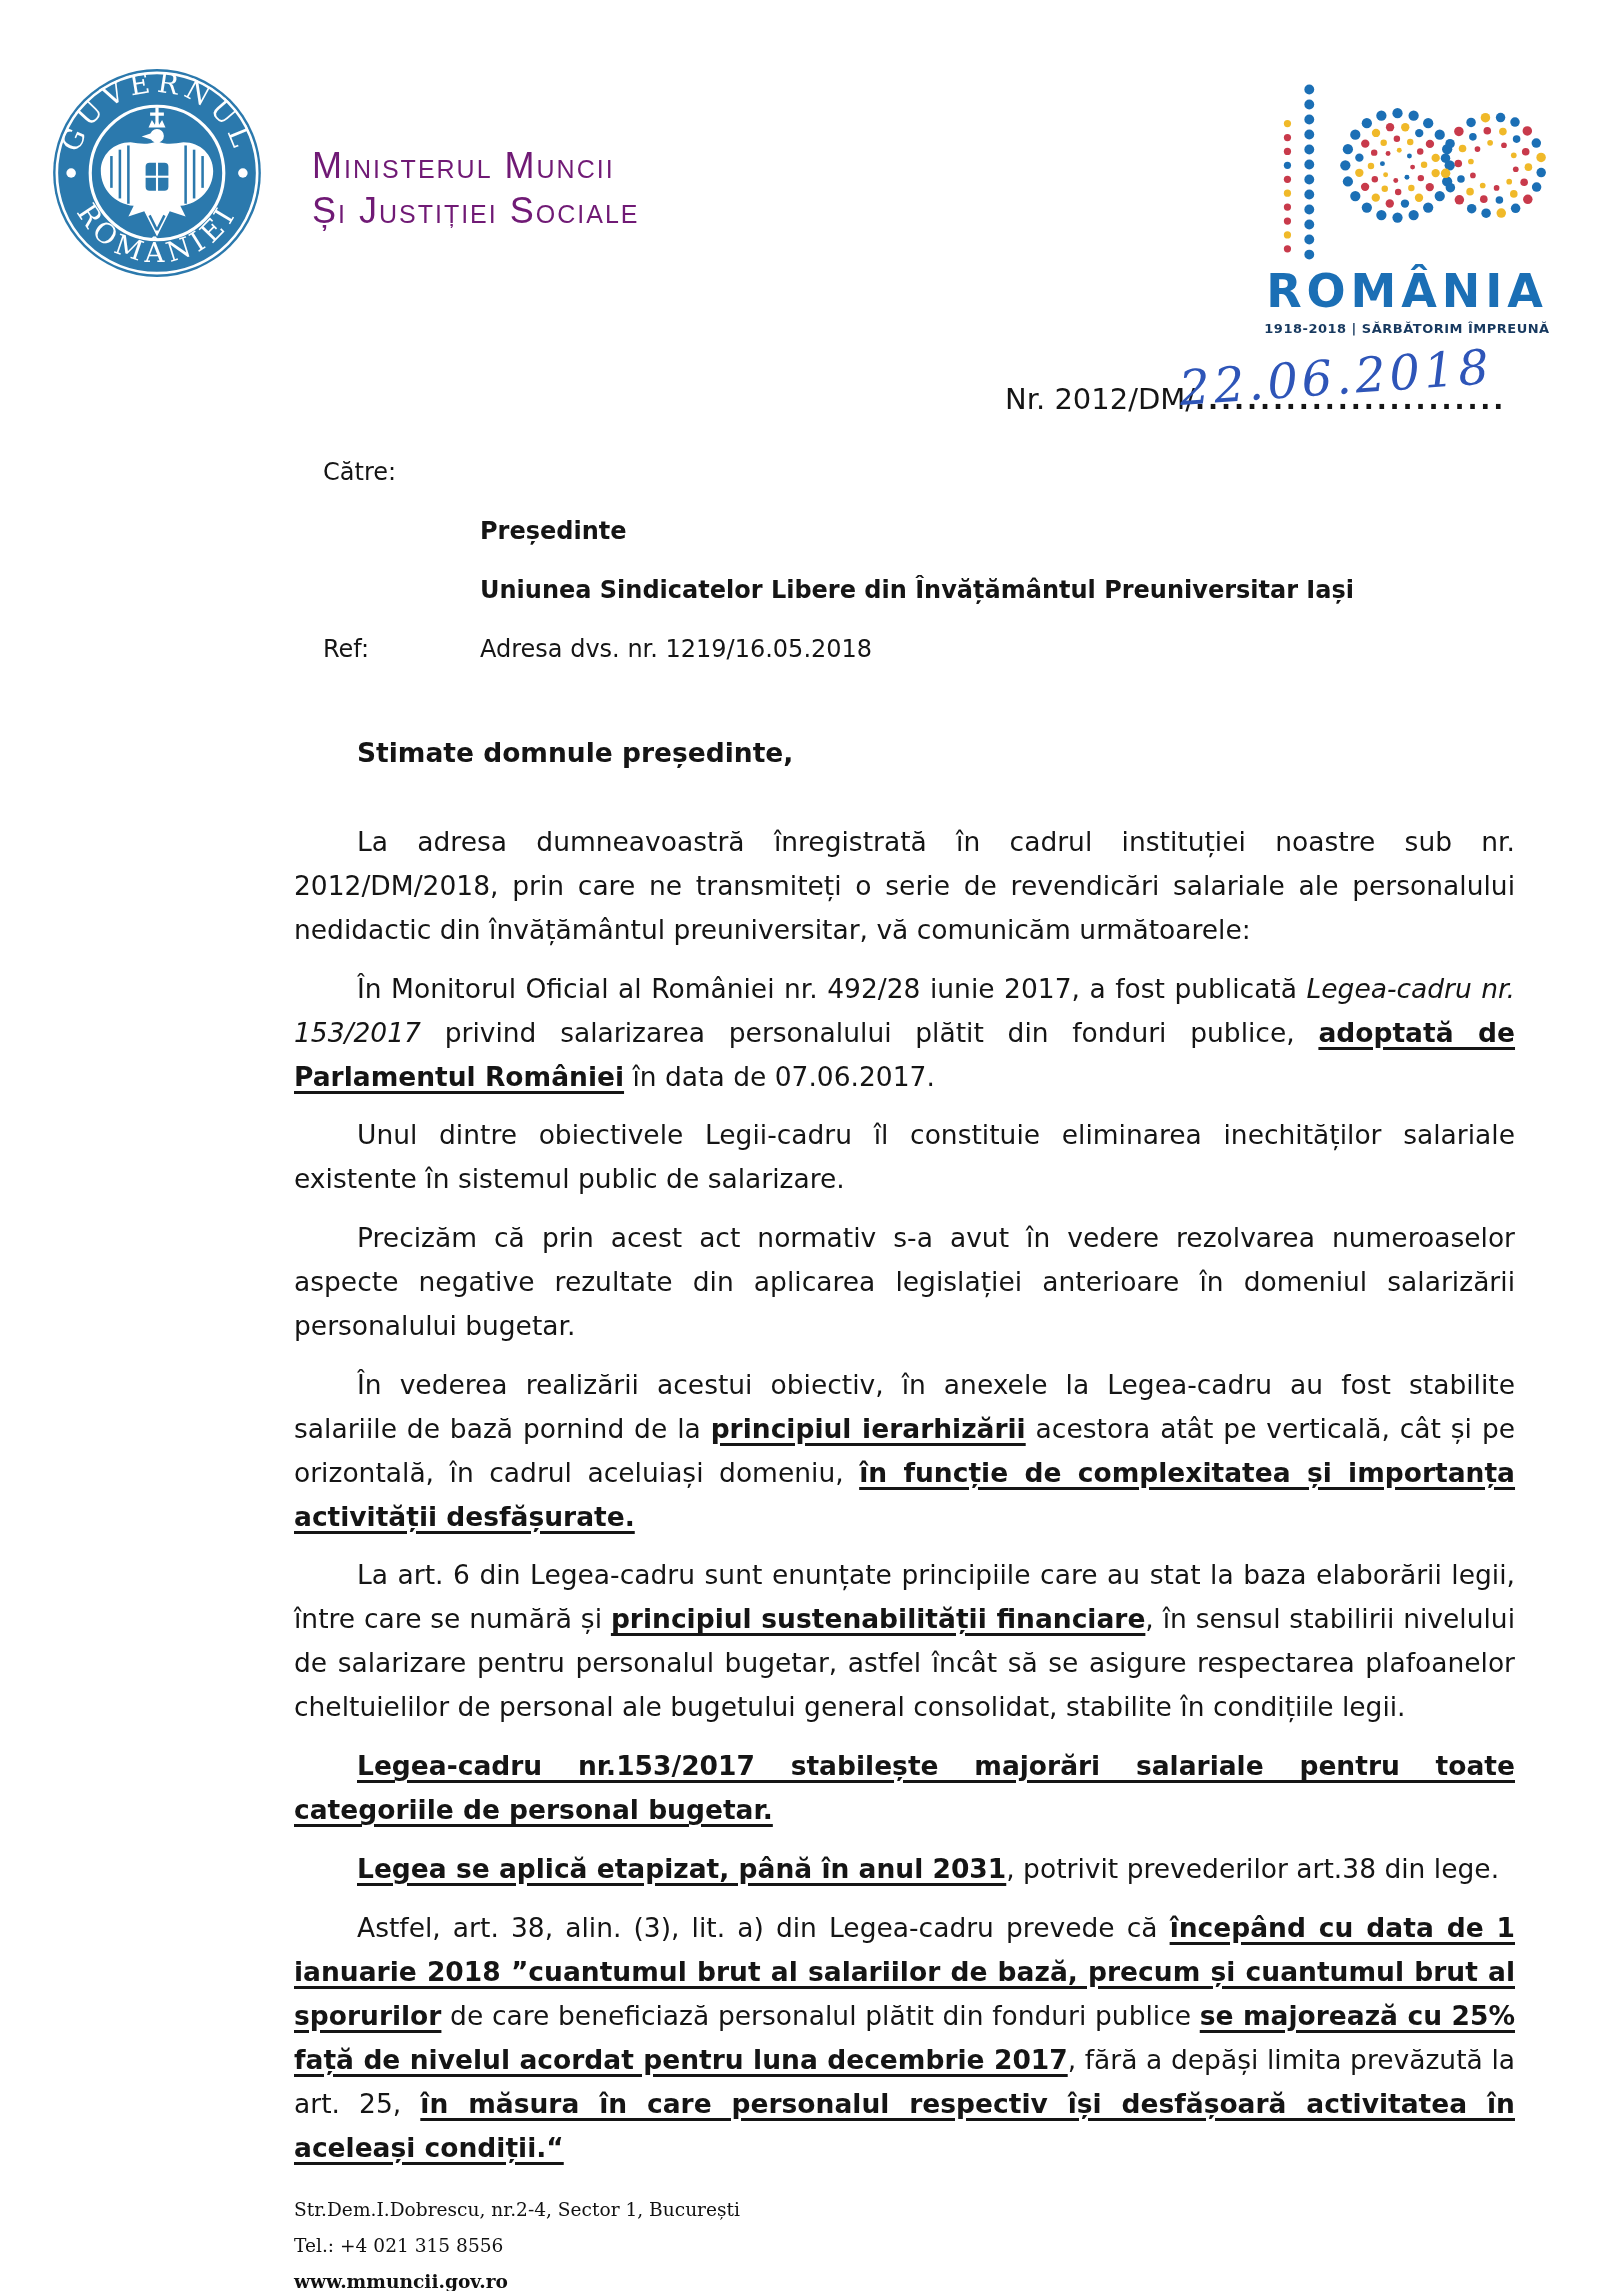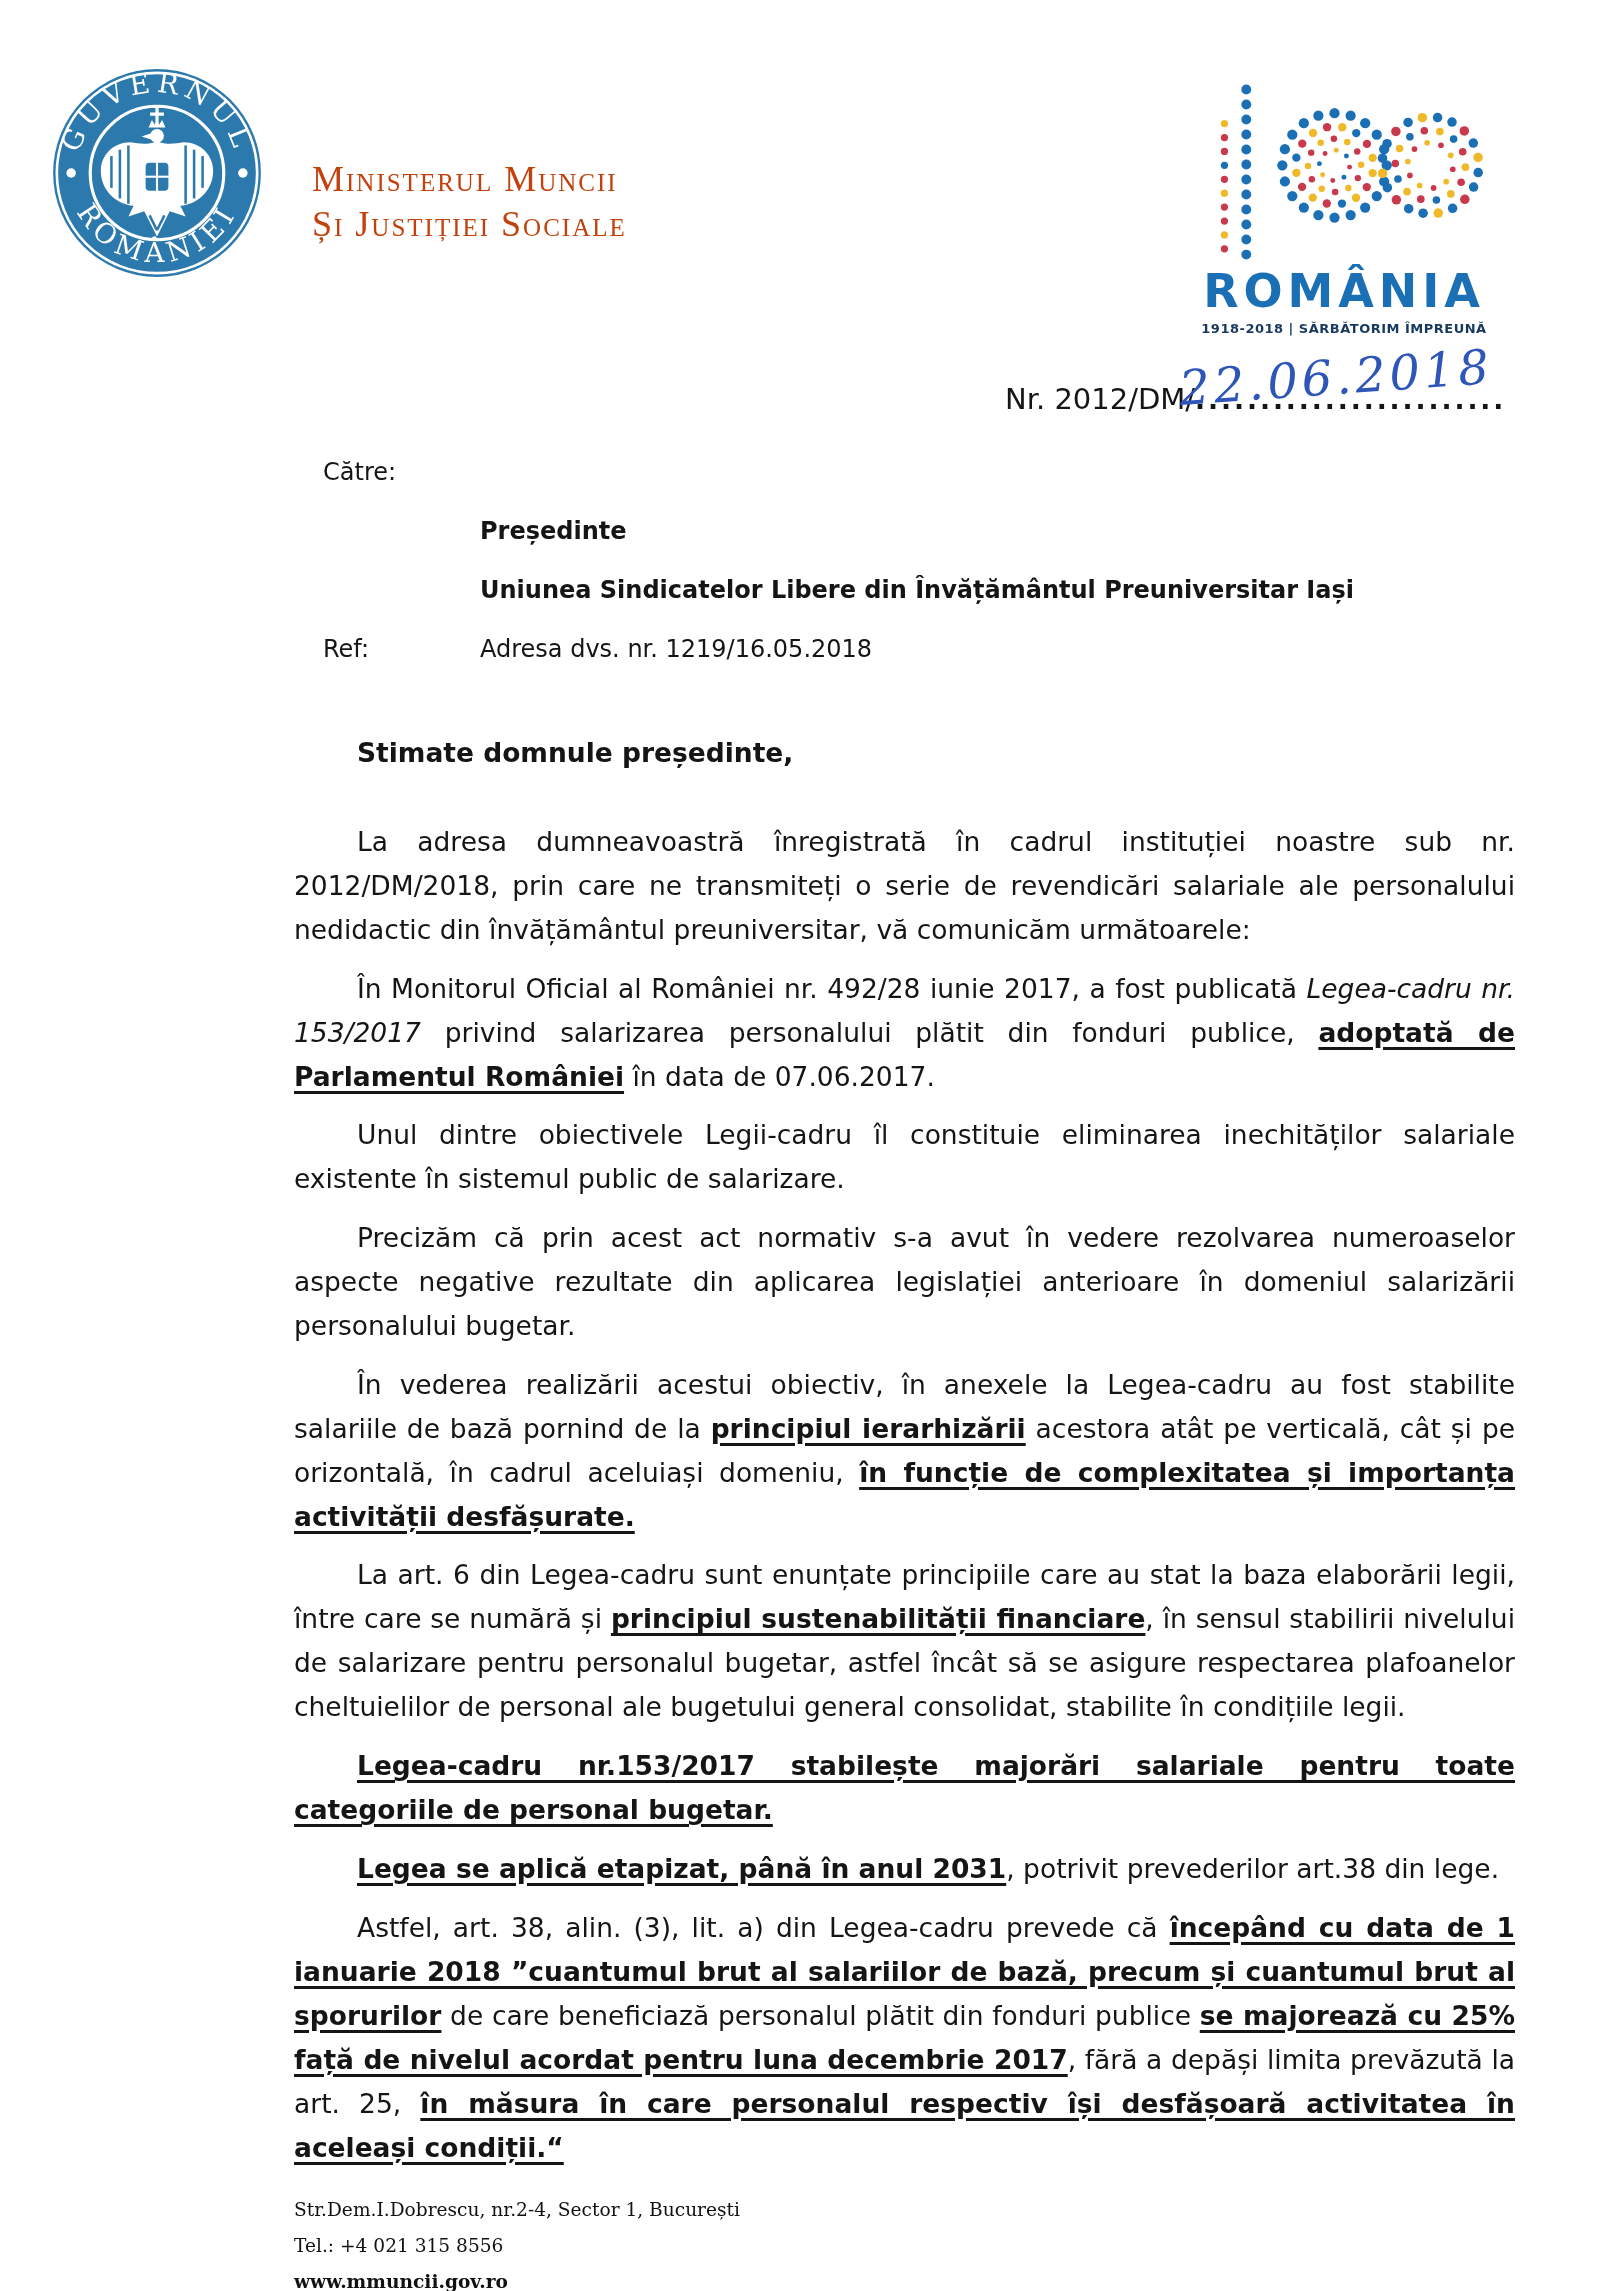--- a/index.html
+++ b/index.html
@@ -4,25 +4,25 @@
 <style>
   html,body{margin:0;padding:0;background:#e8e8e8;}
   #page{
     position:relative;width:1620px;height:2292px;background:#ffffff;
     overflow:hidden;font-family:"DejaVu Sans",sans-serif;color:#151515;
     margin:0 auto;
   }
   
   .seal{position:absolute;left:51px;top:67px;width:212px;height:212px;}
   .ministry{
-    position:absolute;left:312px;top:157px;
-    font-family:Liberation Serif, serif;font-variant:small-caps;
-    font-size:36px;line-height:45px;letter-spacing:2px;color:#c2410c;
-  }
-  .centenary{position:absolute;left:1184px;top:61px;width:320px;text-align:center;}
+    position:absolute;left:312px;top:143px;
+    font-family:Liberation Sans, sans-serif;font-variant:small-caps;
+    font-size:36px;line-height:45px;letter-spacing:2px;color:#701a75;
+  }
+  .centenary{position:absolute;left:1247px;top:61px;width:320px;text-align:center;}
   .centenary svg{display:block;margin:0 auto;}
   .wordmark{
     font-size:46px;font-weight:bold;letter-spacing:4.9px;color:#1b6fb5;
     line-height:1.05;margin-top:2px;white-space:nowrap;
   }
   .tagline{
     font-size:13px;font-weight:bold;color:#17395f;letter-spacing:0.5px;
     margin-top:5.9px;white-space:nowrap;
   }
   

